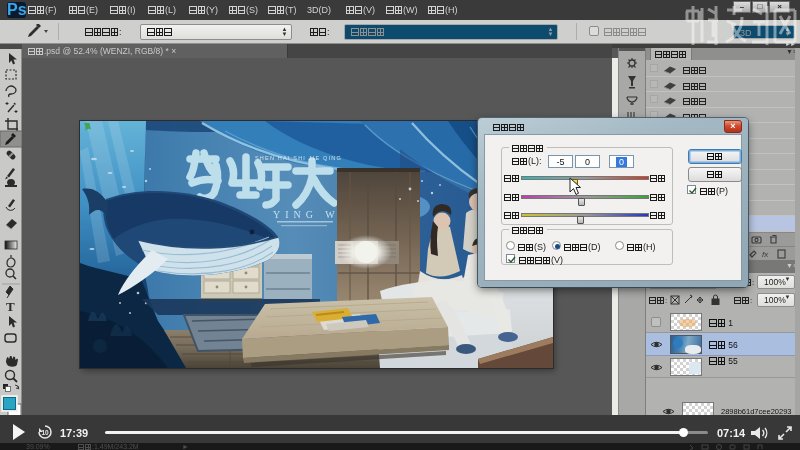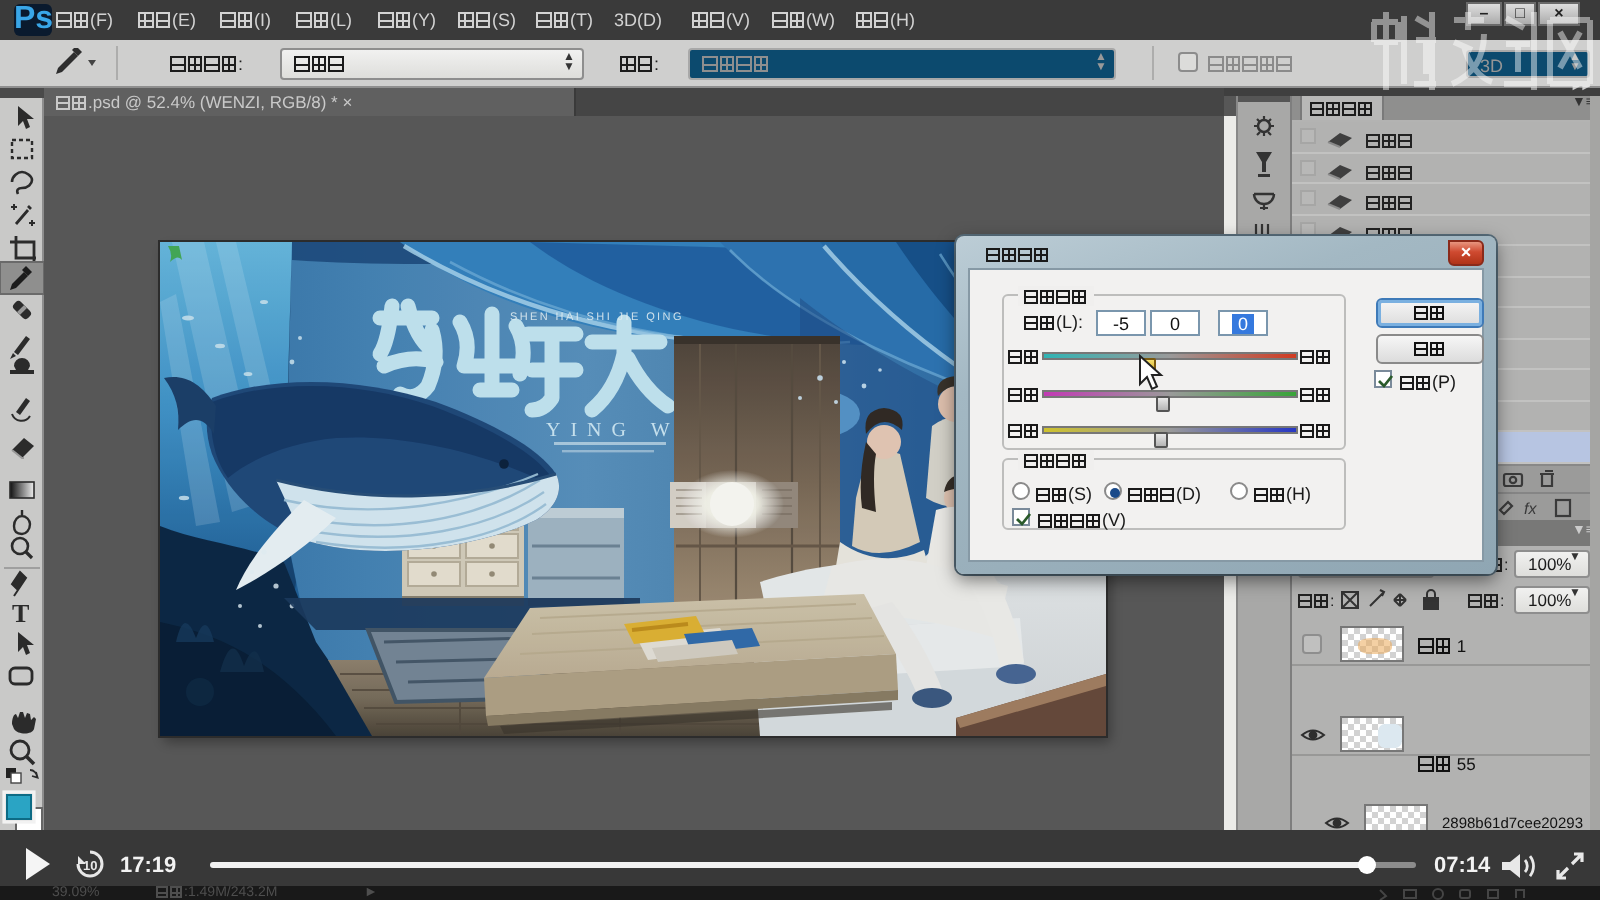--- a/index.html
+++ b/index.html
@@ -623,29 +623,40 @@
 </div>
 
 <div id="lrows" class="abs" style="left:0;top:265px;width:155px;height:106px;background:#b2b2b1;overflow:hidden;font-size:8.5px">
         <div class="abs" style="left:0;top:2px;width:155px;height:22px;border-bottom:1px solid #989897">
 <span style="position:absolute;left:5px;top:6px;width:10px;height:10px;border:1px solid #8e8e8e;background:#c0c0bf;border-radius:2px"></span>
 <div style="position:absolute;left:24px;top:2px;width:32px;height:18px;border:1px solid #777;background:repeating-conic-gradient(#ffffff 0 25%,#d2d2d2 0 50%) 0 0/6px 6px;">
             <span style="position:absolute;left:8px;top:5px;width:17px;height:8px;background:rgba(235,170,90,.55);border-radius:40%"></span>
           </div>
 <span style="position:absolute;left:63px;top:7px;color:#111"><i class="g"></i><i class="g v"></i> 1</span>
 </div>
+<div class="abs" style="left:0;top:24px;width:155px;height:23px;background:#aabfdf;border-bottom:1px solid #8a9ab8">
+<svg style="position:absolute;left:4px;top:7px" width="13" height="9">
+            <path d="M1 4.5 Q6.5 0 12 4.5 Q6.5 9 1 4.5 Z" fill="none" stroke="#2e2e2e" stroke-width="1"></path>
+            <circle cx="6.5" cy="4.5" r="2.2" fill="#2e2e2e"></circle>
+          </svg>
+<div style="position:absolute;left:24px;top:2px;width:32px;height:19px;border:1px solid #555;background:linear-gradient(100deg,#2a5f96 0%,#4a86b4 35%,#7fa8c8 55%,#3a6f9e 100%)">
+            <span style="position:absolute;left:14px;top:9px;width:16px;height:9px;background:#e8ecee;border-radius:40%"></span>
+            <span style="position:absolute;left:2px;top:2px;width:10px;height:10px;background:#2e7cc0;border-radius:50%"></span>
+          </div>
+<span style="position:absolute;left:63px;top:7px;color:#111"><i class="g"></i><i class="g v"></i> 56</span>
+</div>
 <div class="abs" style="left:0;top:47px;width:155px;height:22px;border-bottom:1px solid #989897">
 <svg style="position:absolute;left:4px;top:7px" width="13" height="9">
             <path d="M1 4.5 Q6.5 0 12 4.5 Q6.5 9 1 4.5 Z" fill="none" stroke="#2e2e2e" stroke-width="1"></path>
             <circle cx="6.5" cy="4.5" r="2.2" fill="#2e2e2e"></circle>
           </svg>
 <div style="position:absolute;left:24px;top:2px;width:32px;height:18px;border:1px solid #777;background:repeating-conic-gradient(#ffffff 0 25%,#d2d2d2 0 50%) 0 0/6px 6px;">
             <span style="position:absolute;left:18px;top:3px;width:12px;height:12px;background:#dce8f0;border-radius:30%"></span>
           </div>
-<span style="position:absolute;left:63px;top:21px;color:#111"><i class="g"></i><i class="g v"></i> 55</span>
+<span style="position:absolute;left:63px;top:0;color:#111"><i class="g"></i><i class="g v"></i> 55</span>
 </div>
 <div class="abs" style="left:12px;top:91px;width:155px;height:22px;border-bottom:1px solid #8b5cf6">
 <svg style="position:absolute;left:4px;top:7px" width="13" height="9">
             <path d="M1 4.5 Q6.5 0 12 4.5 Q6.5 9 1 4.5 Z" fill="none" stroke="#2e2e2e" stroke-width="1"></path>
             <circle cx="6.5" cy="4.5" r="2.2" fill="#2e2e2e"></circle>
           </svg>
 <div style="position:absolute;left:24px;top:2px;width:32px;height:18px;border:1px solid #777;background:repeating-conic-gradient(#ffffff 0 25%,#d2d2d2 0 50%) 0 0/6px 6px;"></div>
 <span style="position:absolute;left:63px;top:7px;color:#111;font-size:7.5px">2898b61d7cee20293</span>
 </div>
       </div>
@@ -708,21 +719,21 @@
 
 <div class="abs" id="player">
 <svg class="abs" style="left:12px;top:9px" width="14" height="16">
         <path d="M1 0 L13 8 L1 16 Z" fill="#f5f5f5"></path>
       </svg>
 <svg class="abs" style="left:37px;top:9px" width="16" height="16">
         <path d="M8 2 a6 6 0 1 1 -6 6" fill="none" stroke="#e8e8e8" stroke-width="1.5"></path>
         <path d="M2 4 l0 4 4 0 z" fill="#e8e8e8"></path>
         <text x="4.5" y="11" font-size="6.5" fill="#e8e8e8" font-weight="bold">10</text>
       </svg>
-<span class="wtxt" style="left:60px;top:12px">17:19</span>
+<span class="wtxt" style="left:60px;top:12px">17:39</span>
 <div class="abs" style="left:105px;top:16px;width:577px;height:3px;background:#f2f2f2;border-radius:2px"></div>
 <div class="abs" style="left:686px;top:16px;width:22px;height:3px;background:#8c8c8c;border-radius:2px"></div>
 <div class="abs" style="left:679px;top:13px;width:9px;height:9px;background:#fff;border-radius:50%"></div>
 <span class="wtxt" style="left:717px;top:12px">07:14</span>
 <svg class="abs" style="left:750px;top:11px" width="20" height="14">
         <path d="M1 5 h4 l5-4 v12 l-5-4 h-4 z" fill="#e8e8e8"></path>
         <path d="M12.5 4 a4.5 4.5 0 0 1 0 6 M15 2 a8 8 0 0 1 0 10" stroke="#e8e8e8" stroke-width="1.4" fill="none"></path>
       </svg>
 <svg class="abs" style="left:777px;top:10px" width="16" height="16">
         <g stroke="#e8e8e8" stroke-width="1.6" fill="none">

